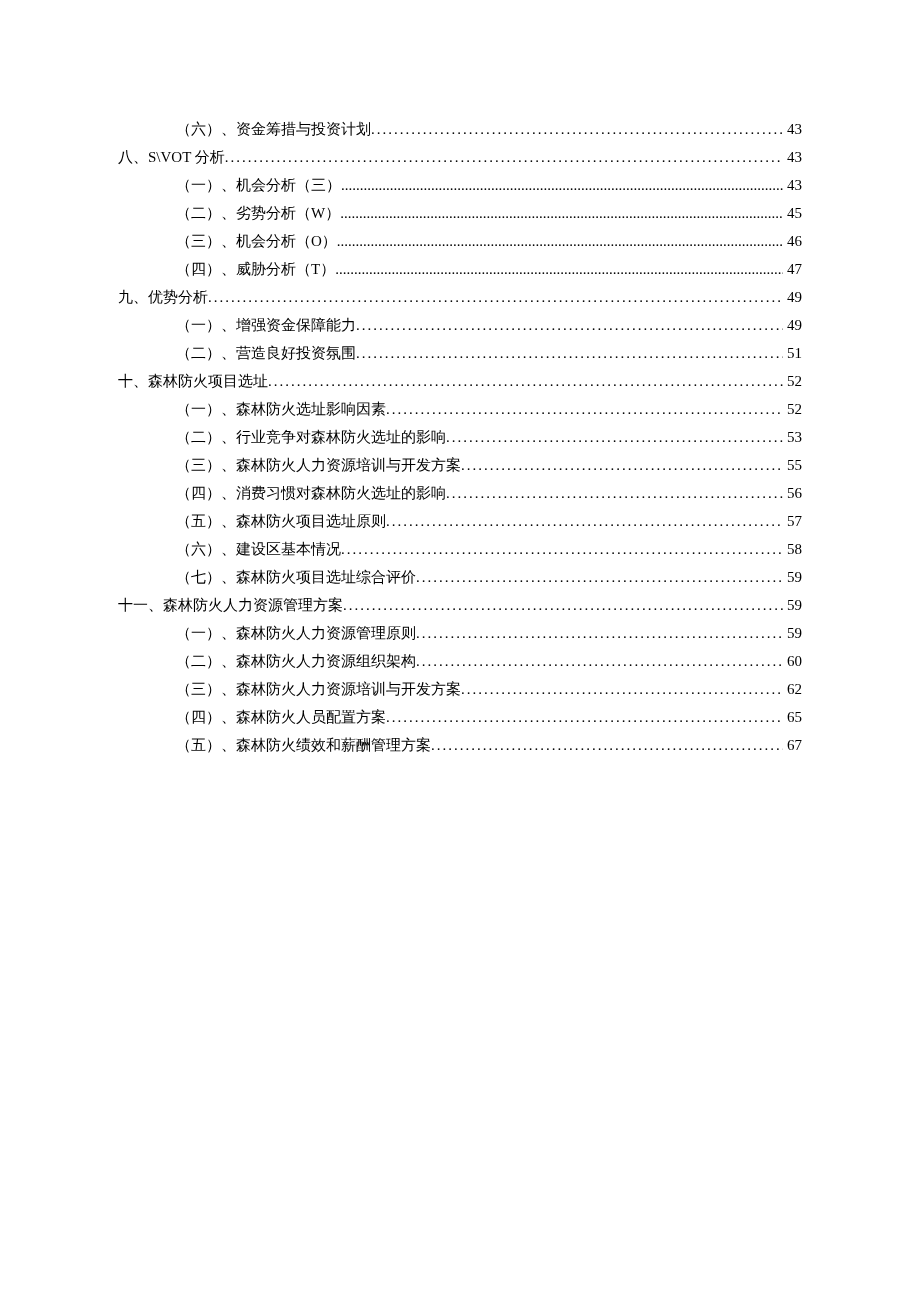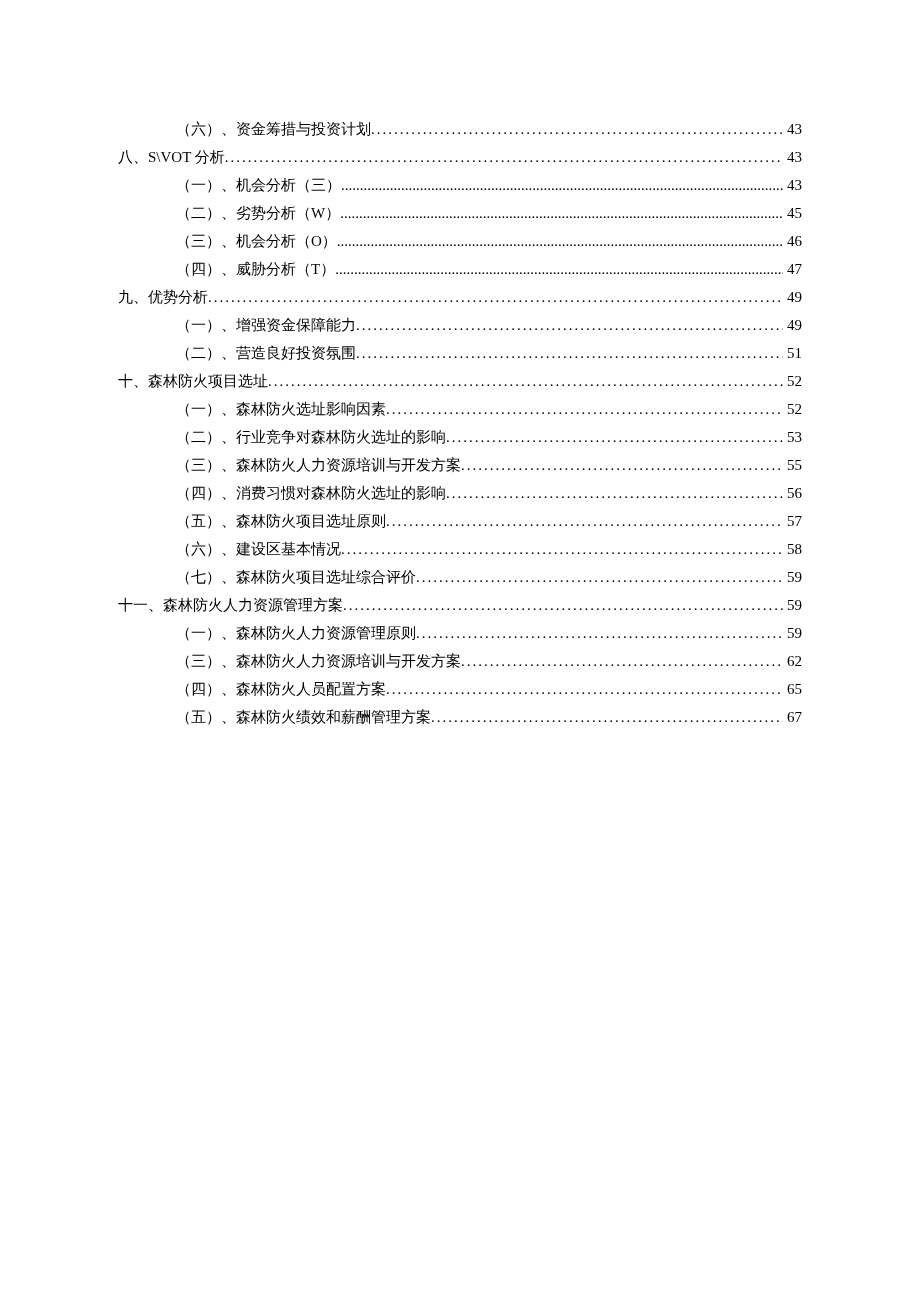--- a/index.html
+++ b/index.html
@@ -138,20 +138,25 @@
         <span class="label">十一、森林防火人力资源管理方案</span>
         <span class="leader dots"></span>
         <span class="pagenum">59</span>
       </div>
       <div class="toc-line indent-2">
         <span class="label">（一）、森林防火人力资源管理原则</span>
         <span class="leader dots"></span>
         <span class="pagenum">59</span>
       </div>
       <div class="toc-line indent-2">
+        <span class="label">（二）、森林防火人力资源组织架构</span>
+        <span class="leader dots"></span>
+        <span class="pagenum">60</span>
+      </div>
+      <div class="toc-line indent-2">
         <span class="label">（三）、森林防火人力资源培训与开发方案</span>
         <span class="leader dots"></span>
         <span class="pagenum">62</span>
       </div>
       <div class="toc-line indent-2">
         <span class="label">（四）、森林防火人员配置方案</span>
         <span class="leader dots"></span>
         <span class="pagenum">65</span>
       </div>
       <div class="toc-line indent-2">

